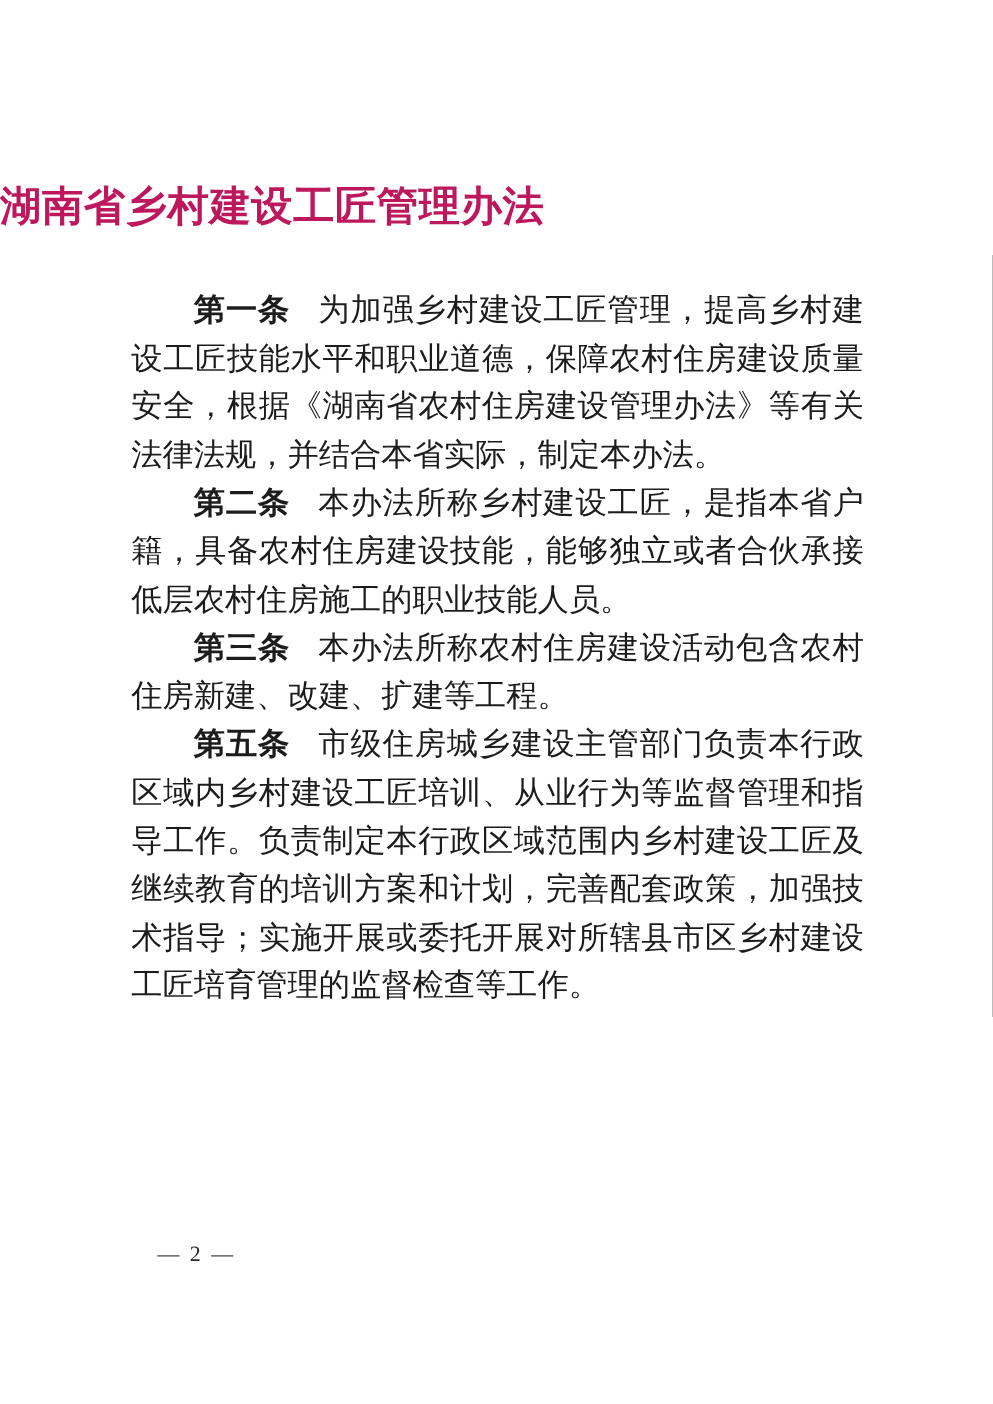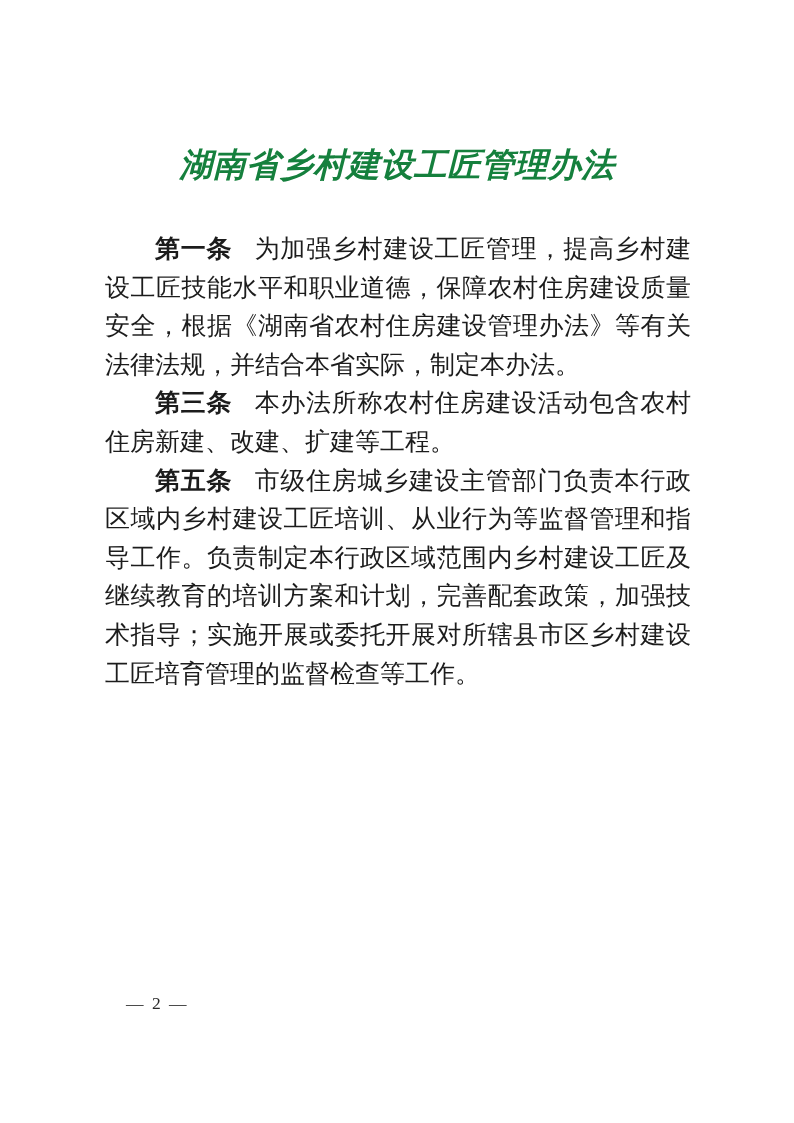--- a/index.html
+++ b/index.html
@@ -15,27 +15,25 @@
     background: #ffffff;
     font-family: "Liberation Serif", serif;
     color: #1c1c1c;
     overflow: hidden;
   }
   .doc-title {
     position: absolute;
     top: 143px;
     left: 0;
     width: 100%;
-    text-align: center;
     font-size: 33px;
     font-weight: bold;
     letter-spacing: 0.5px;
-    color: #15803d;
+    color: #be185d;
     margin: 0;
-    font-style: italic;
   }
   .doc-body {
     position: absolute;
     top: 230px;
     left: 105px;
     width: 586px;
     font-size: 25px;
     line-height: 38.6px;
     text-align: justify;
     text-justify: inter-character;
@@ -64,20 +62,23 @@
 <div class="sheet">
 
   <h1 class="doc-title">湖南省乡村建设工匠管理办法</h1>
 
   <div class="doc-body">
 
     <p>
       <span class="art-label">第一条</span><span>为加强乡村建设工匠管理，提高乡村建设工匠技能水平和职业道德，保障农村住房建设质量安全，根据《湖南省农村住房建设管理办法》等有关法律法规，并结合本省实际，制定本办法。</span>
     </p>
 
+    <p>
+      <span class="art-label">第二条</span><span>本办法所称乡村建设工匠，是指本省户籍，具备农村住房建设技能，能够独立或者合伙承接低层农村住房施工的职业技能人员。</span>
+    </p>
 
     <p>
       <span class="art-label">第三条</span><span>本办法所称农村住房建设活动包含农村住房新建、改建、扩建等工程。</span>
     </p>
 
 
     <p>
       <span class="art-label">第五条</span><span>市级住房城乡建设主管部门负责本行政区域内乡村建设工匠培训、从业行为等监督管理和指导工作。负责制定本行政区域范围内乡村建设工匠及继续教育的培训方案和计划，完善配套政策，加强技术指导；实施开展或委托开展对所辖县市区乡村建设工匠培育管理的监督检查等工作。</span>
     </p>
 

